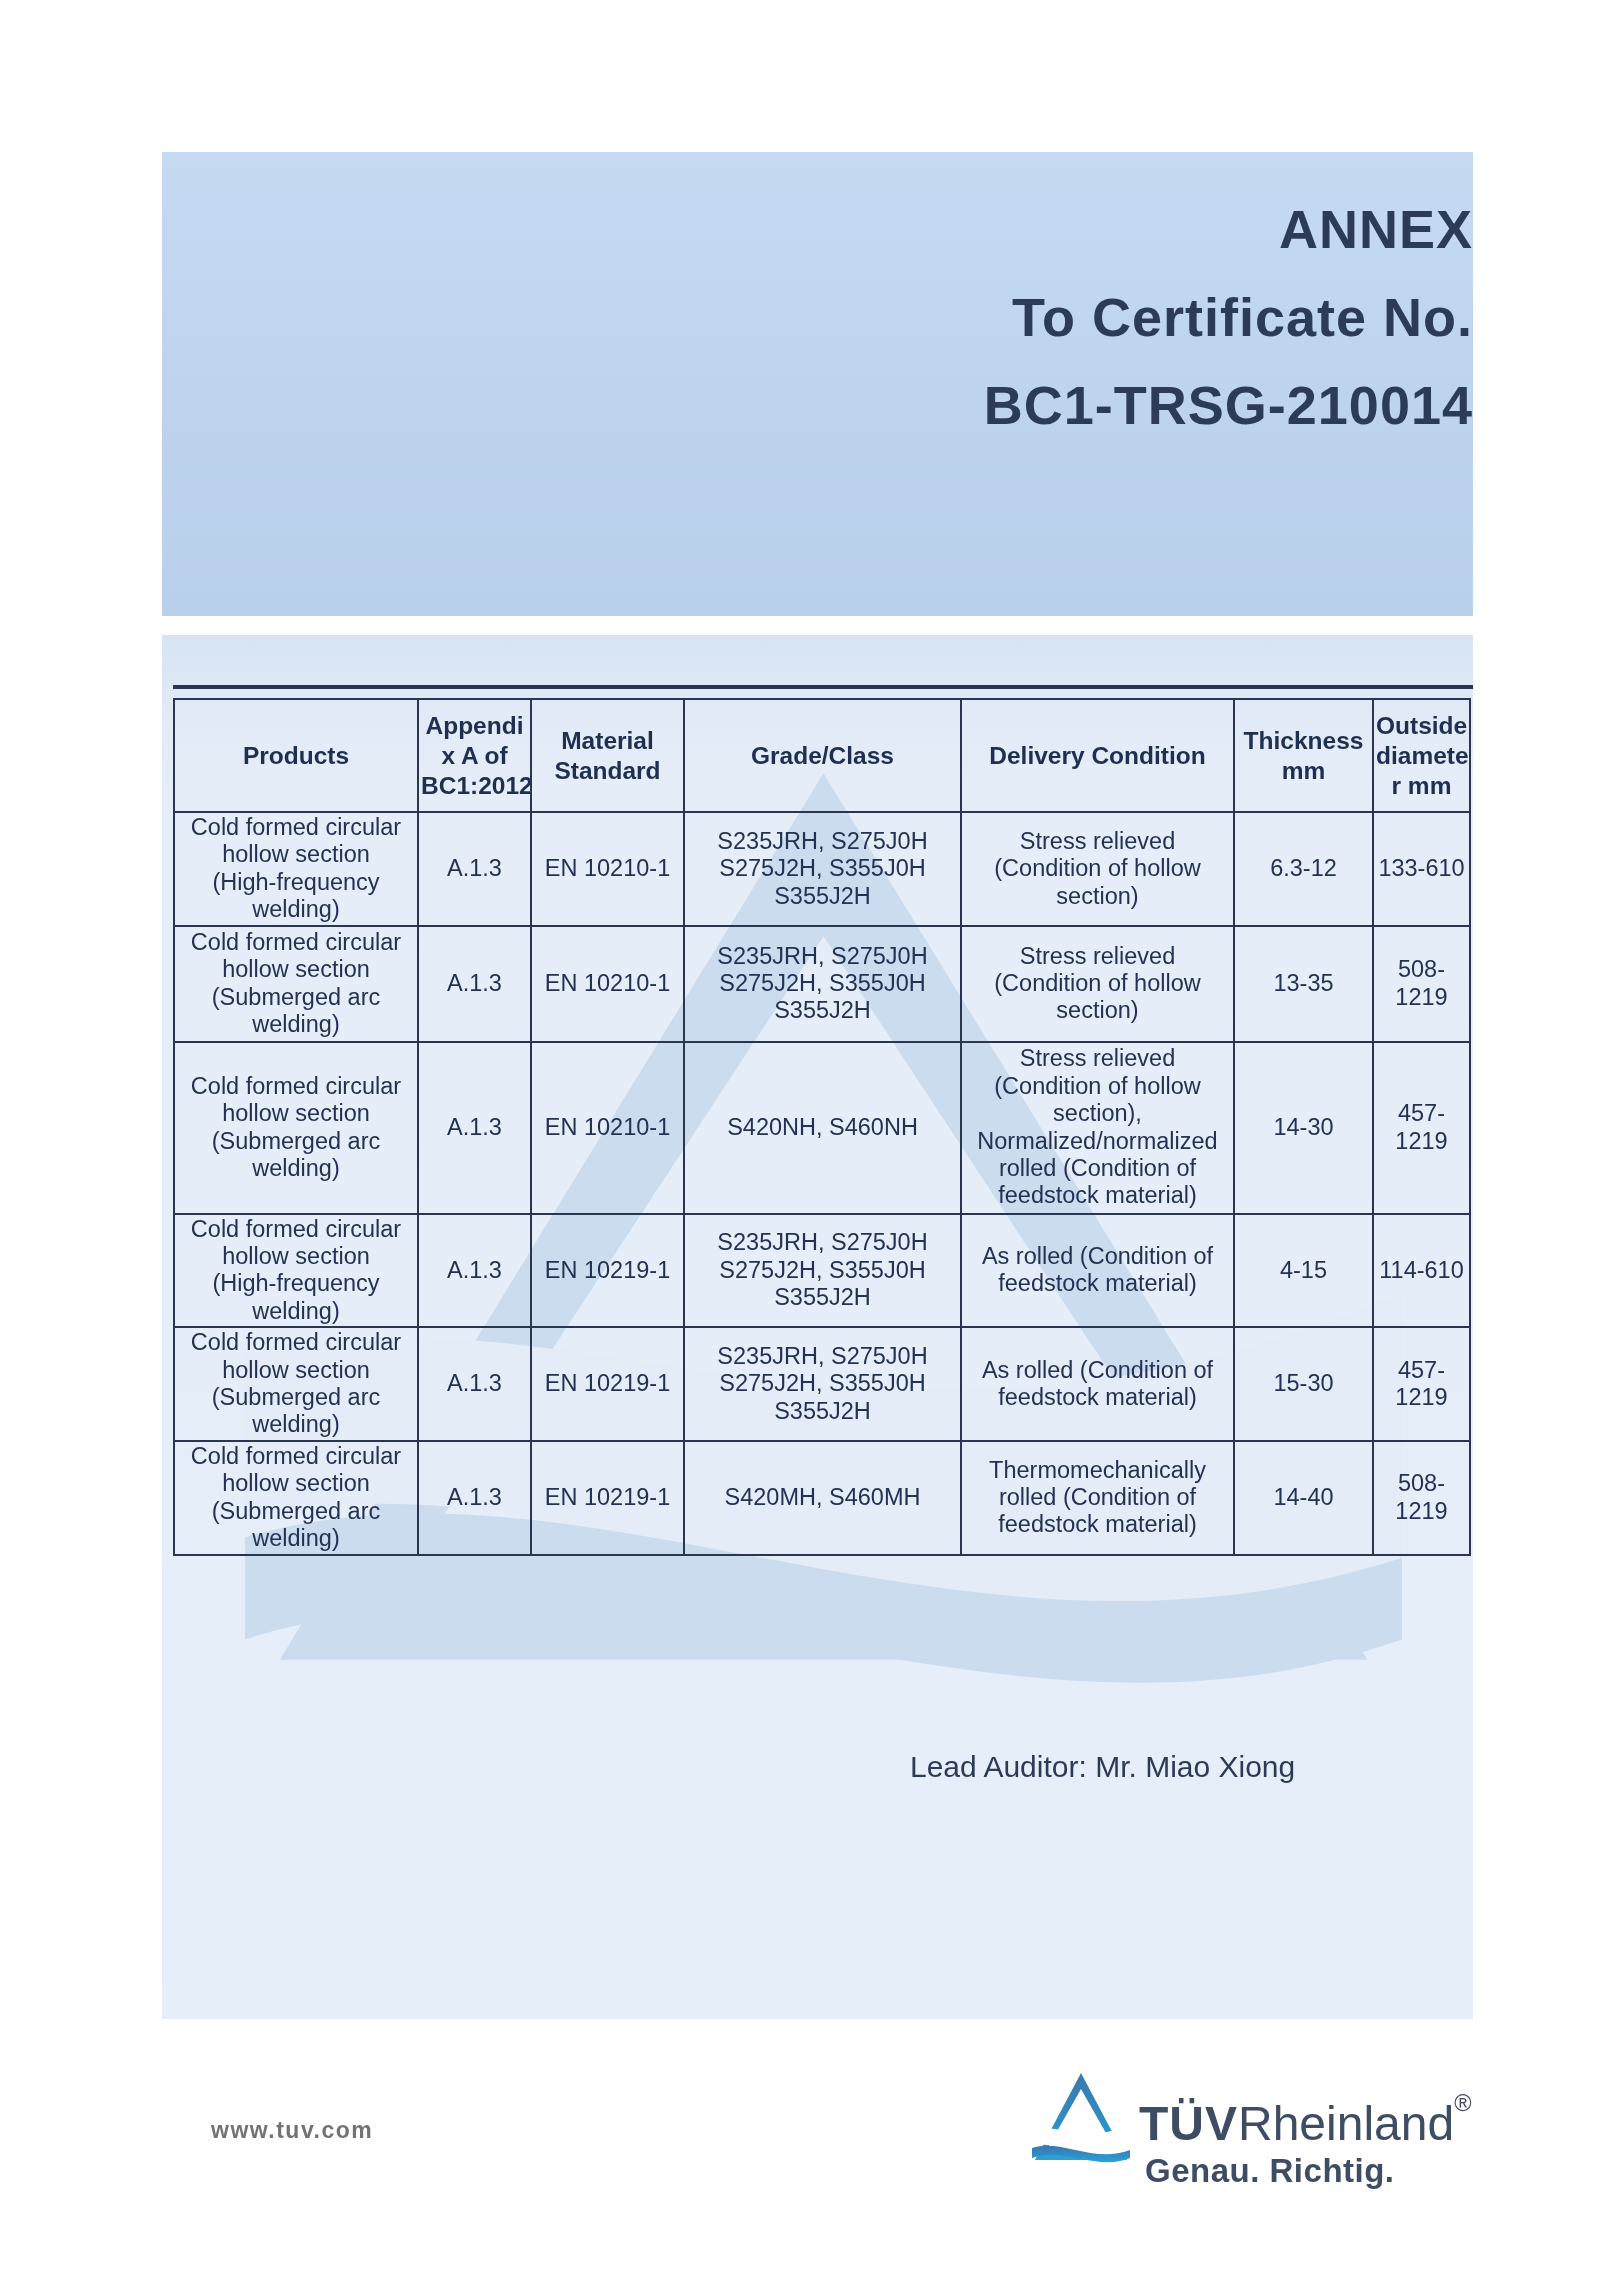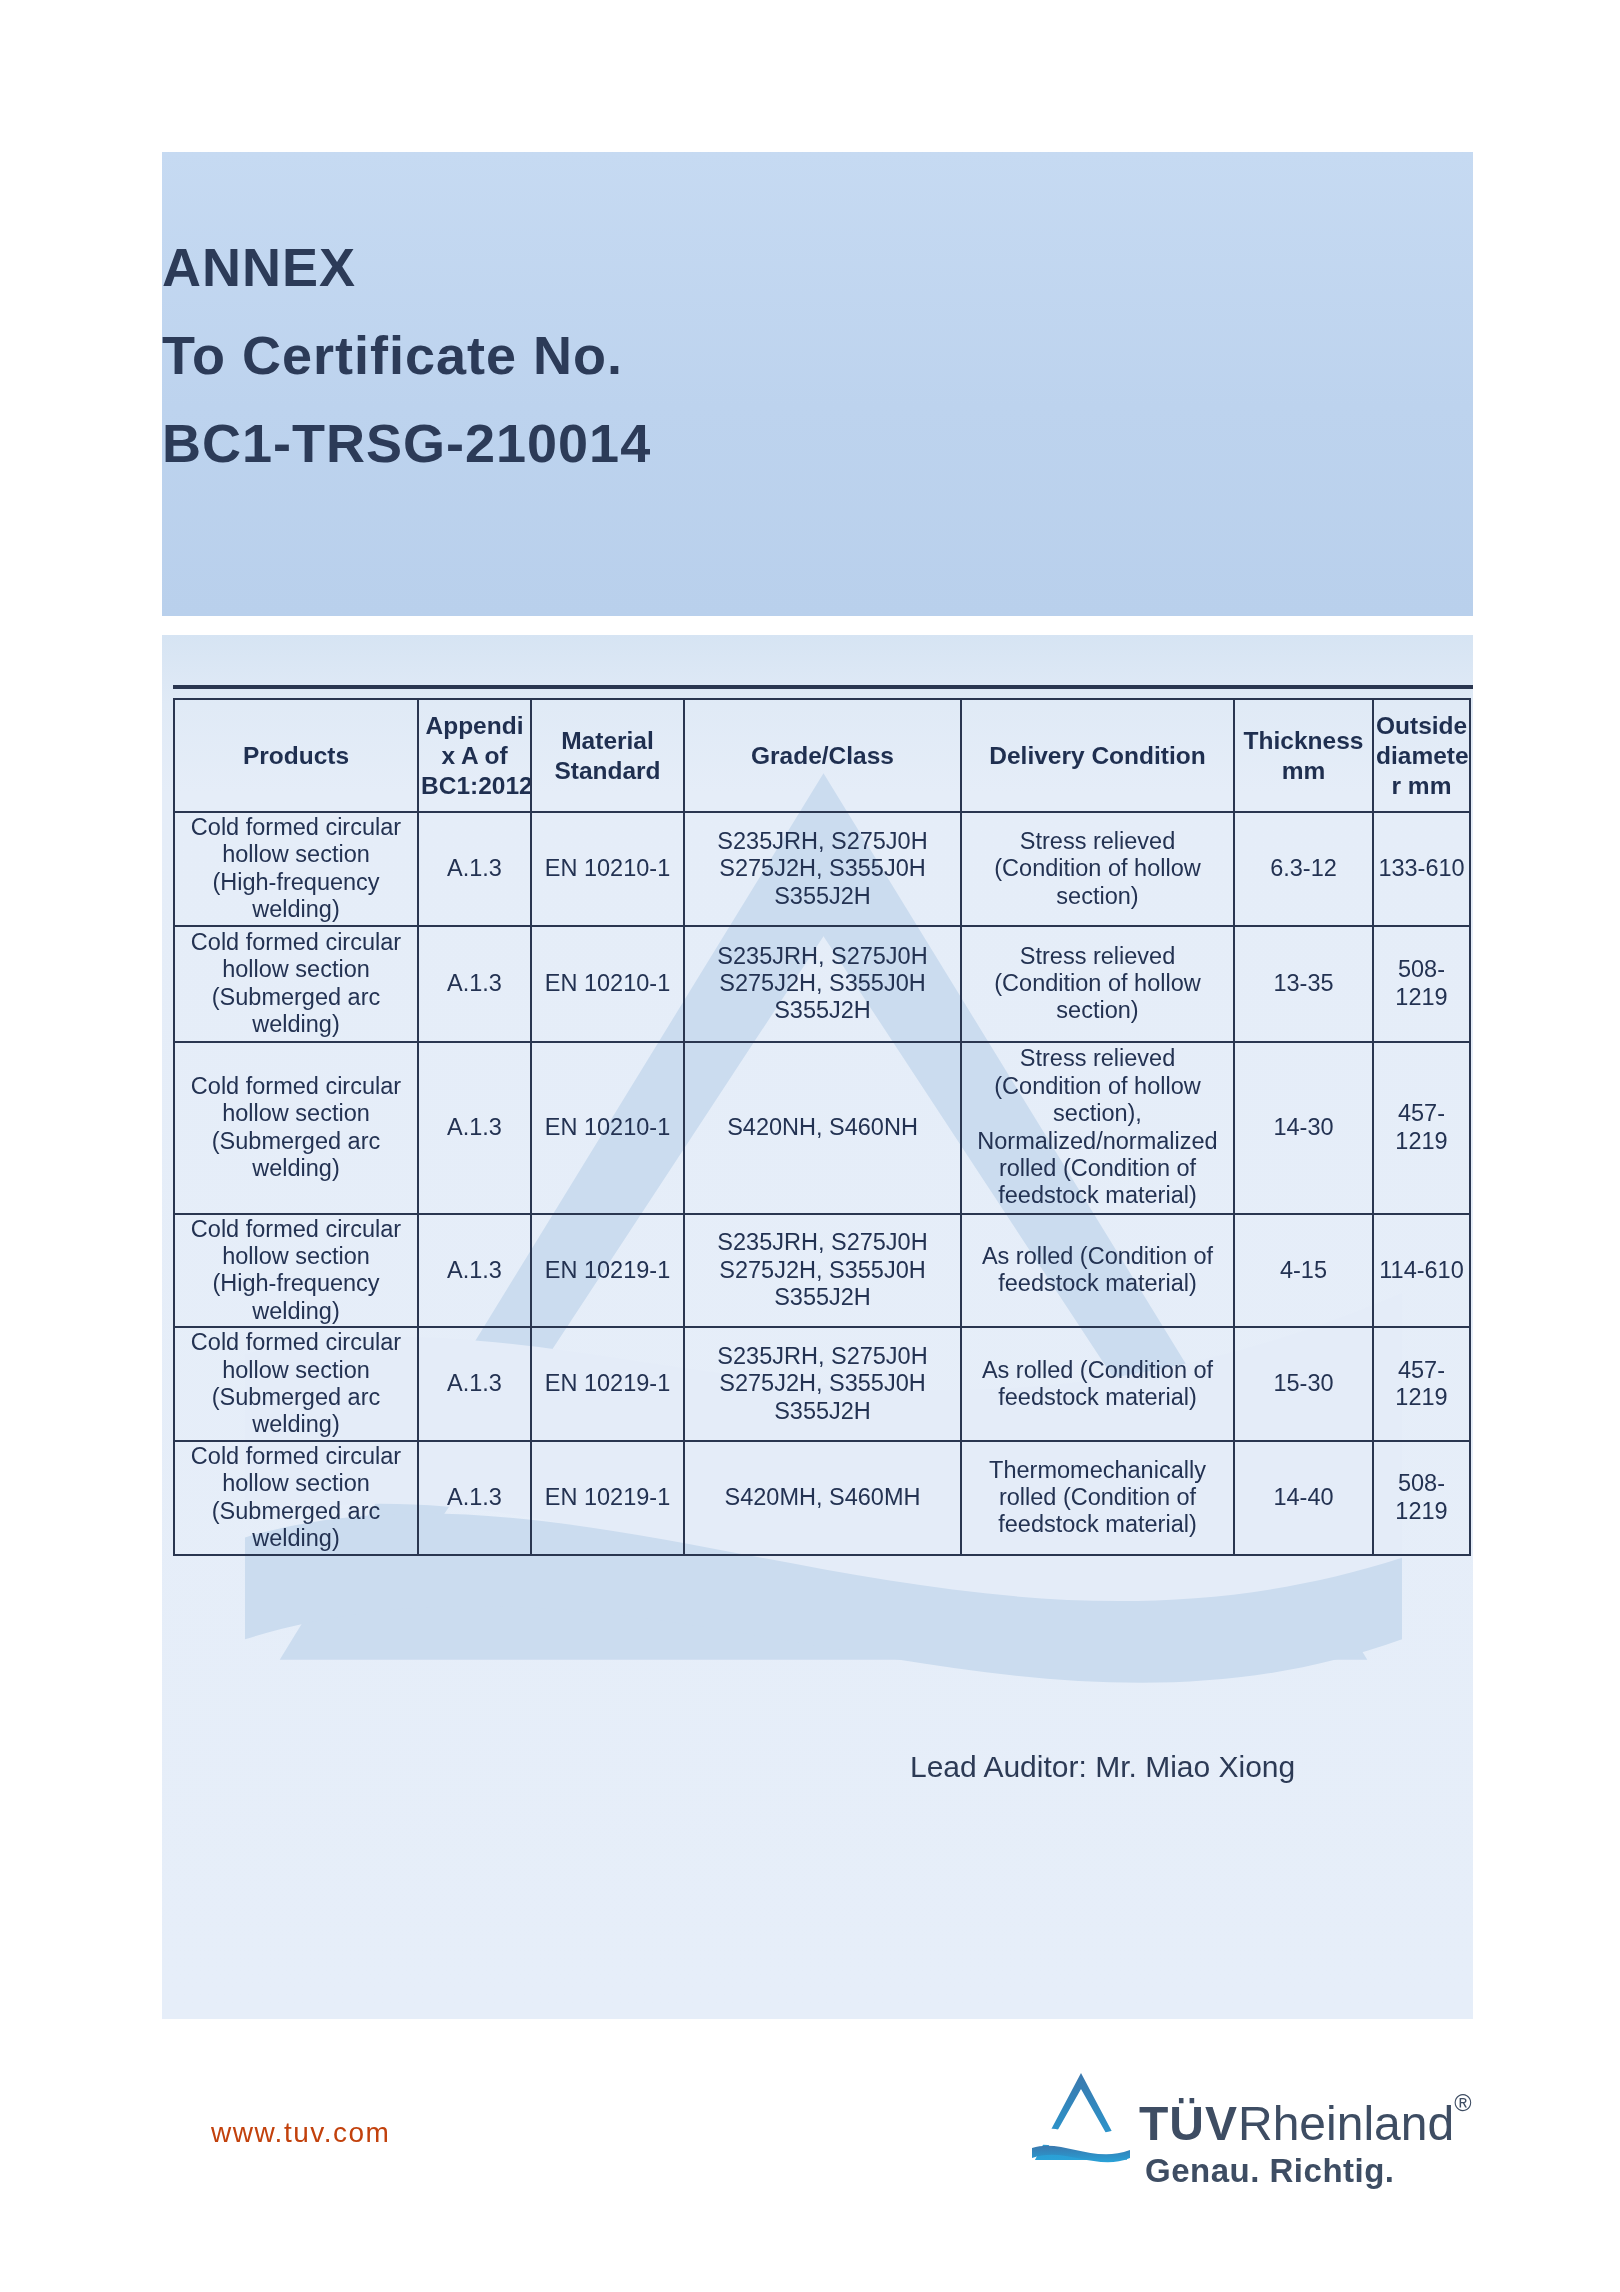--- a/index.html
+++ b/index.html
@@ -5,21 +5,21 @@
   html,body{margin:0;padding:0;}
   body{
     width:1620px;height:2293px;position:relative;background:#ffffff;
     font-family:"Liberation Sans", sans-serif;overflow:hidden;
   }
   
   .header-box{
     position:absolute;left:162px;top:152px;width:1311px;height:464px;
     background:linear-gradient(180deg,#c6daf2 0%,#bdd3ee 55%,#b9d0ec 100%);
   }
-  .title-block{padding-top:71px;text-align:left;}
+  .title-block{padding-top:33px;text-align:right;}
   .title-line{
     font-weight:bold;font-size:54px;line-height:88px;color:#2c3b58;
     letter-spacing:1px;white-space:pre-line;
   }
   
   .body-blue{
     position:absolute;left:162px;top:635px;width:1311px;height:1384px;
     background:linear-gradient(180deg,#d6e4f3 0px,#e0eaf6 69px,#e5edf8 157px,#e6eef9 100%);
   }
   
@@ -41,21 +41,21 @@
   table.annex td.hdr{
     font-weight:bold;font-size:24.5px;line-height:30px;color:#1f2f50;
   }
   
   .auditor{
     position:absolute;left:910px;top:1717px;
     font-size:30px;color:#2c3a55;margin-top:33px;
   }
   .website{
     position:absolute;left:211px;top:2117px;
-    font-size:28px;color:#c2410c;letter-spacing:1.5px;
+    font-size:23px;color:#737373;letter-spacing:1.5px;font-weight:bold;
   }
   .brand{
     position:absolute;left:1139px;top:2090px;color:#3e4d63;font-size:48px;
     white-space:nowrap;
   }
   .brand .b-bold{font-weight:bold;letter-spacing:1px;}
   .brand .b-reg{font-weight:normal;text-align:center;}
   .brand .b-mark{font-size:23.5px;vertical-align:29px;}
   .tagline{
     position:absolute;left:1145px;top:2152px;color:#3e4d63;

